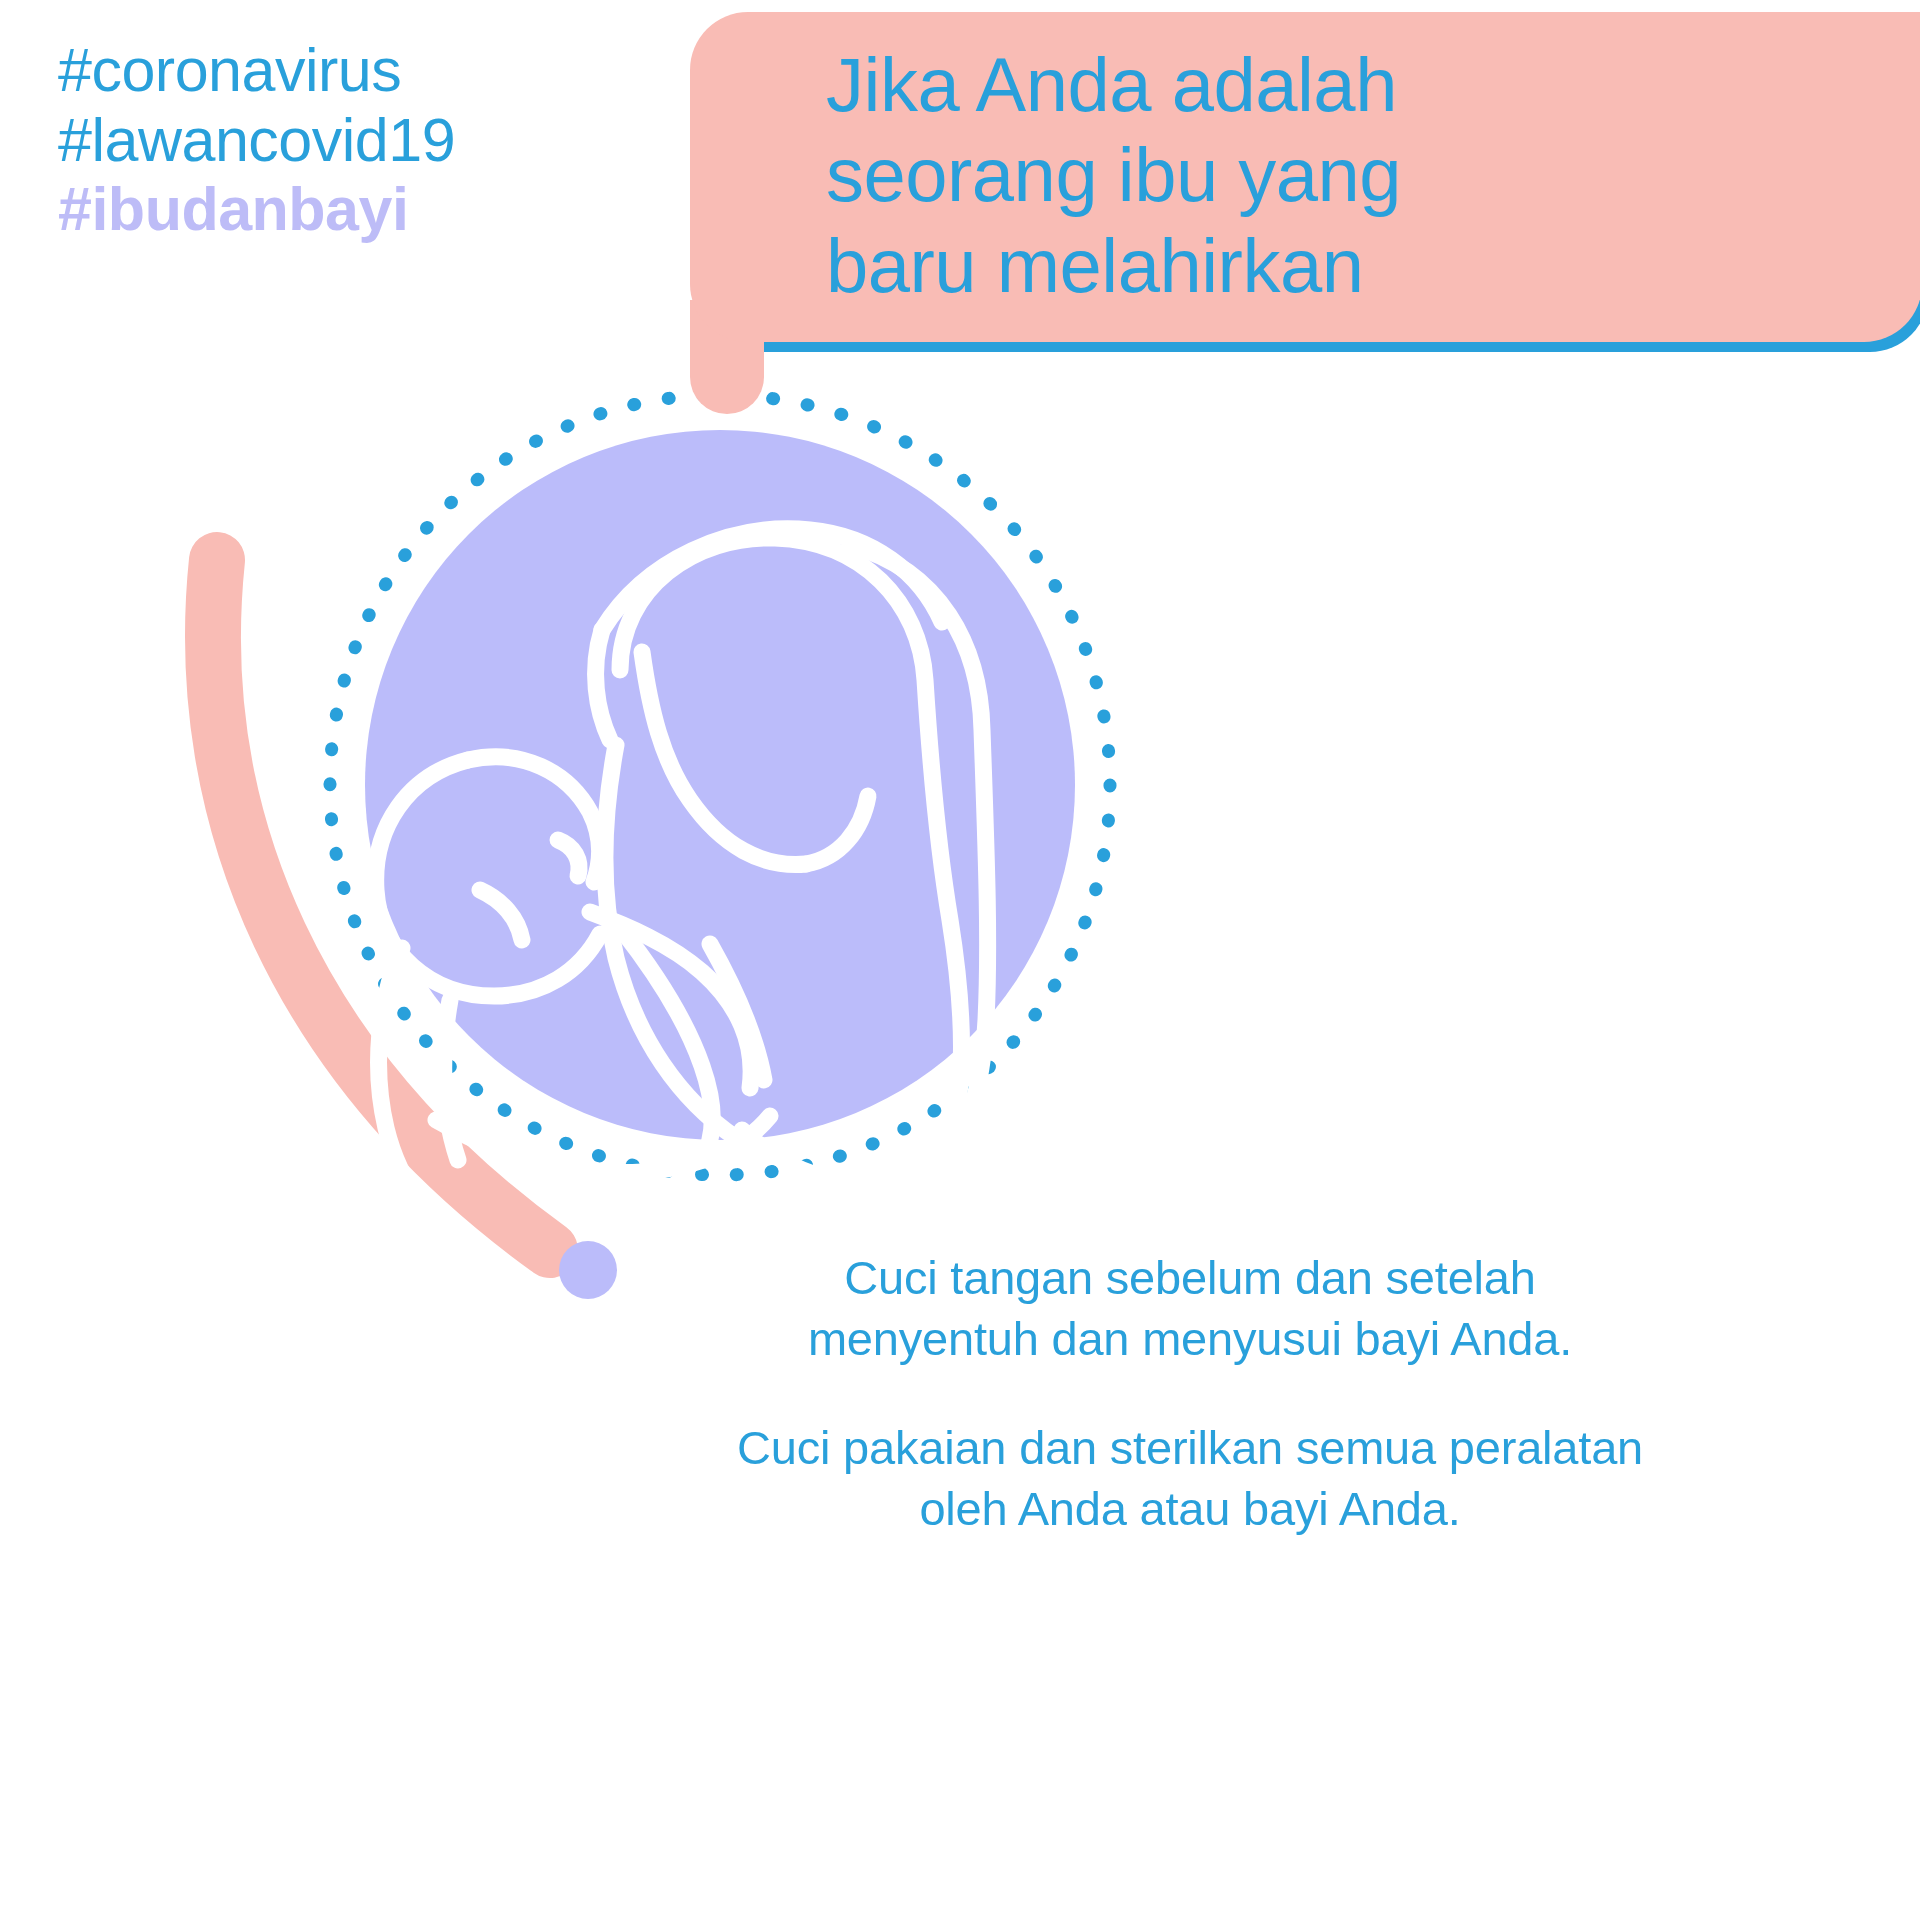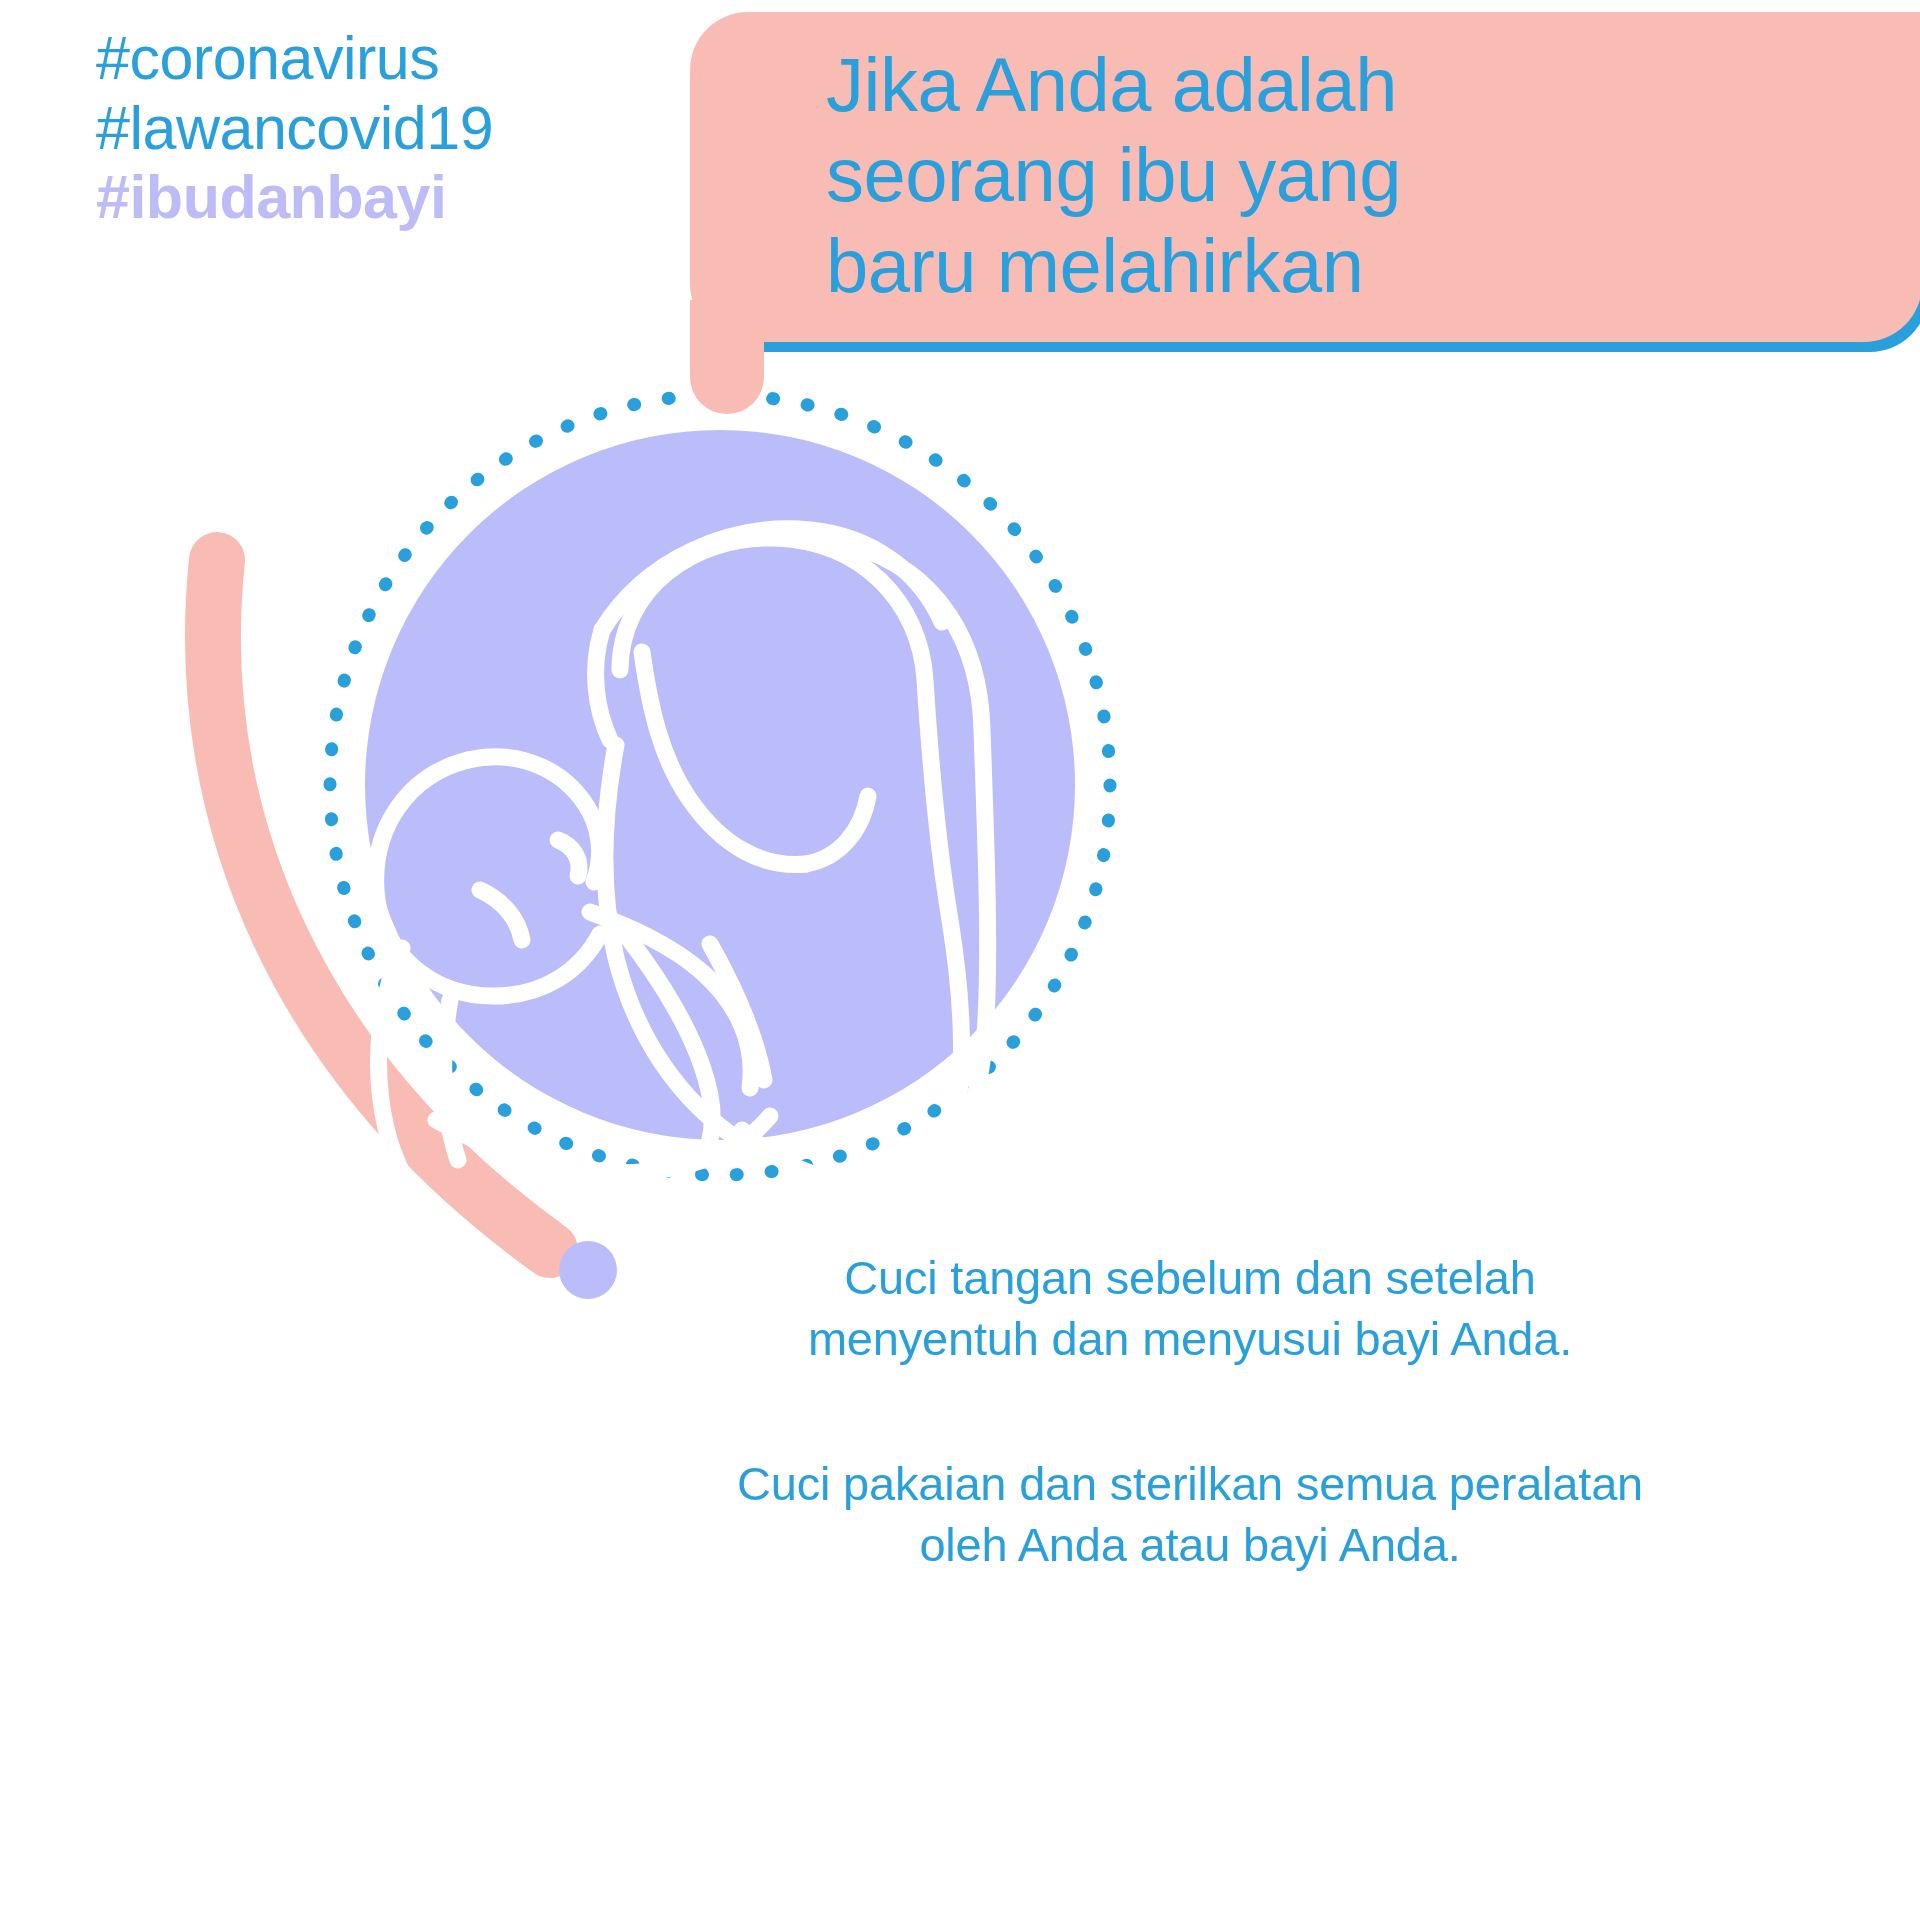--- a/index.html
+++ b/index.html
@@ -8,25 +8,24 @@
     background:#ffffff;
     font-family:"Liberation Sans", sans-serif;
     overflow:hidden;
     position:relative;
   }
   #stage{position:absolute;left:0;top:0;width:1920px;height:1919px;}
 
   
   .hashtags{
     position:absolute;
-    left:58px; top:24px;
+    left:58px; top:36px;
     line-height:1.14;
     letter-spacing:-0.5px;
     user-select:none;
-    margin-left:38px;
   }
   .hashtags .tag{
     display:block;
     font-size:61px;
     font-weight:400;
     white-space:nowrap;
   }
   .tag.blue{color:#29a0db;}
   .tag.purple{color:#bdbcf7;font-weight:bold;}
 
@@ -72,21 +71,21 @@
   .body-text{
     position:absolute;
     left:645px; top:1247px;
     width:1090px;
     color:#29a0db;
     font-size:47px;
     line-height:1.30;
     letter-spacing:-0.2px;
   }
   .body-text p{margin:0;text-align:center;}
-  .body-text p.gap{margin-top:84px;}
+  .body-text p.gap{margin-top:48px;}
   .body-text span.ln{display:block;white-space:nowrap;}
 </style>
 </head>
 <body>
 
 <div id="stage">
 
   <div class="hashtags">
     <span class="tag blue">#coronavirus</span>
     <span class="tag blue">#lawancovid19</span>

